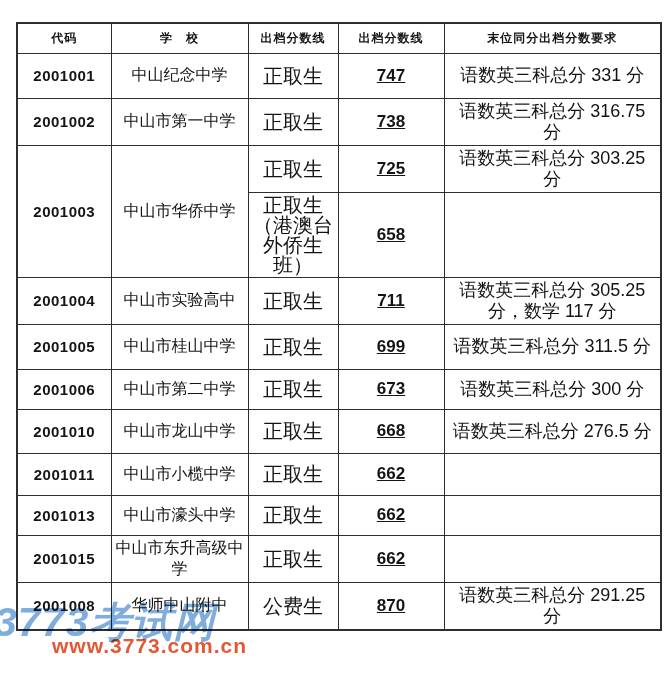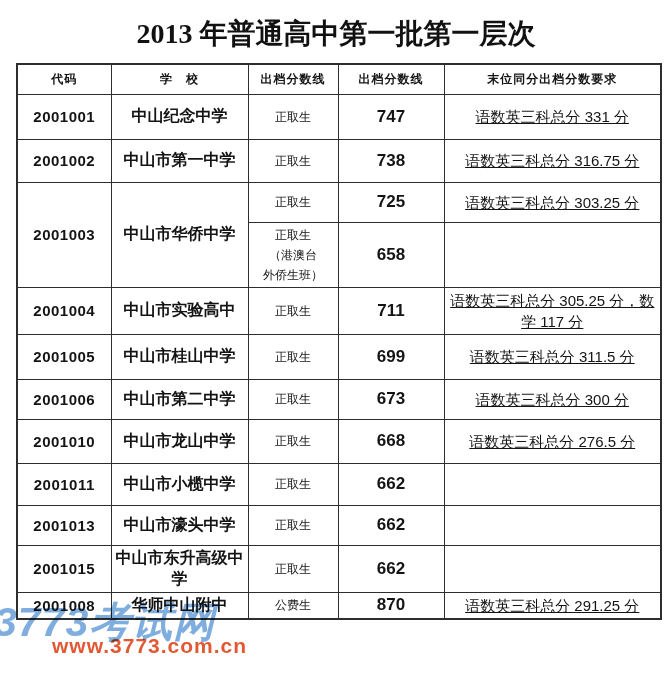--- a/index.html
+++ b/index.html
@@ -36,24 +36,24 @@
     background: transparent;
   }
   col.c-code  { width: 94px; }
   col.c-school{ width: 137px; }
   col.c-type  { width: 90px; }
   col.c-score { width: 106px; }
   col.c-req   { width: 217px; }
 
   th { font-size: 12px; font-weight: bold; letter-spacing: 1px; }
   td.code  { font-weight: bold; font-size: 15px; letter-spacing: 0.5px; }
-  td.school{ font-size: 16px; padding: 2px 8px; font-weight: bold; }
-  td.ptype { font-size: 12px; white-space: pre-line; line-height: 20px; }
-  td.score { font-weight: bold; font-size: 17px; }
-  td.req   { font-size: 15px; padding: 2px 10px; line-height: 21px; text-decoration: underline; }
+  td.school{ font-size: 16px; padding: 2px 8px; }
+  td.ptype { font-size: 20px; white-space: pre-line; line-height: 20px; }
+  td.score { font-weight: bold; font-size: 17px; text-decoration: underline; }
+  td.req   { font-size: 18px; padding: 2px 10px; line-height: 21px; }
 
   .wm-name {
     position: absolute;
     left: -6px;
     top: 595px;
     font-size: 41px;
     font-weight: bold;
     font-style: italic;
     letter-spacing: 1px;
     mix-blend-mode: multiply;
@@ -70,21 +70,20 @@
     letter-spacing: 1px;
     mix-blend-mode: multiply;
     opacity: 0.95;
     pointer-events: none;
   }
 </style>
 </head>
 <body>
 
 <div class="title-block">
-  <div>2013 年普通高中第一批第一层次</div>
 </div>
 
 <table class="scores">
   <colgroup>
     <col class="c-code">
       <col class="c-school">
       <col class="c-type">
       <col class="c-score">
       <col class="c-req">
   </colgroup>

